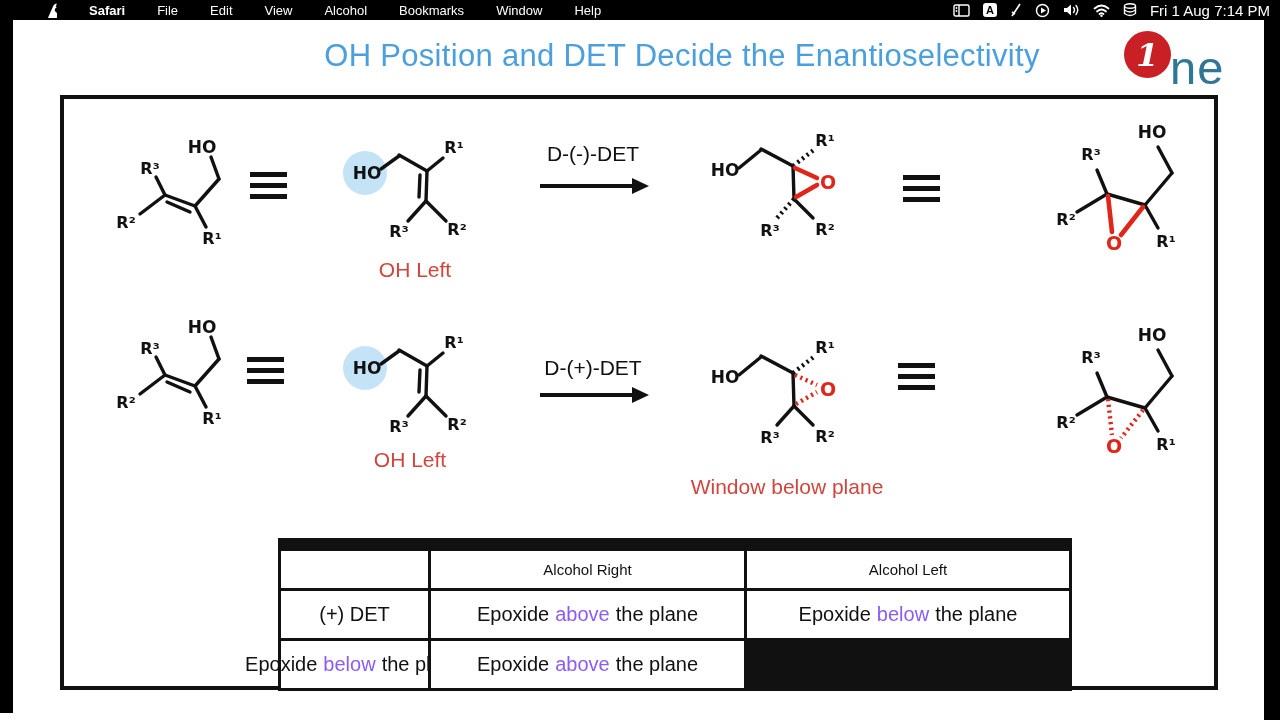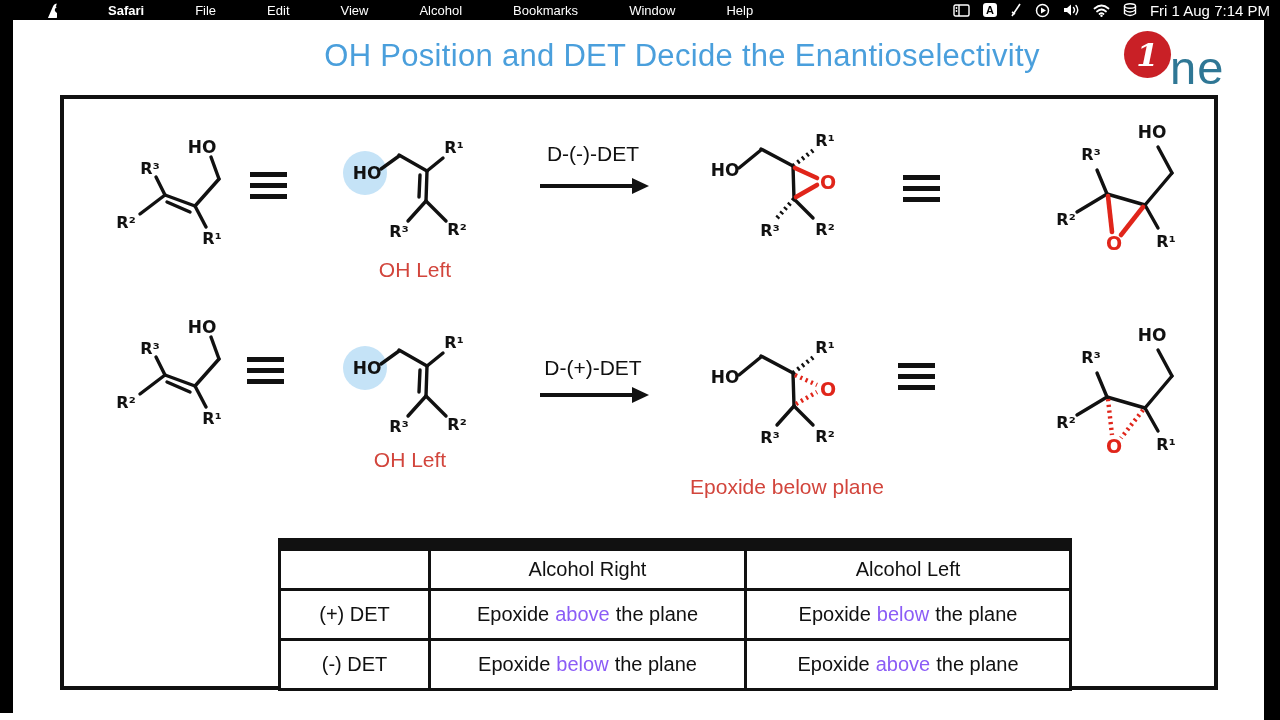--- a/index.html
+++ b/index.html
@@ -3,21 +3,21 @@
 <meta charset="utf-8">
 <style>
   html,body{margin:0;padding:0;background:#fff;}
   body{width:1280px;height:720px;overflow:hidden;position:relative;
        font-family:"Liberation Sans",sans-serif;}
   .slide{position:absolute;inset:0;}
 
   
   .menubar{position:absolute;top:0;left:0;width:1280px;height:20px;background:#000;
            display:flex;align-items:center;color:#fff;font-size:13px;z-index:10;}
-  .menubar .left{display:flex;align-items:center;gap:51px;padding-left:44px;}
+  .menubar .left{display:flex;align-items:center;gap:32px;padding-left:44px;}
   .menubar .left .mi{white-space:nowrap;}
   .menubar .left .mi.app{font-weight:bold;}
   .menubar .right{margin-left:auto;display:flex;align-items:center;gap:13px;padding-right:10px;}
   .menubar svg{display:block;}
   .clock{font-size:15px;white-space:nowrap;}
   .inputA{width:14px;height:14px;background:#fff;border-radius:3px;color:#000;
           font-size:11px;font-weight:bold;display:flex;align-items:center;justify-content:center;}
 
   
   .bar-left{position:absolute;left:0;top:20px;width:13px;height:693px;background:#000;}
@@ -56,21 +56,21 @@
   .arrow .head{width:0;height:0;border-left:17px solid #111;
                border-top:8px solid transparent;border-bottom:8px solid transparent;}
 
   .caption{position:absolute;transform:translateX(-50%);font-size:21px;color:#d2453c;white-space:nowrap;}
 
   
   .det-table{position:absolute;left:278px;top:538px;background:#111;border:3px solid #111;
              display:grid;grid-template-columns:147px 313px 322px;grid-auto-rows:47px;gap:3px;}
   .det-table .cell{background:#fff;display:flex;align-items:center;justify-content:center;
                    font-size:20px;color:#111;gap:6px;white-space:nowrap;}
-  .det-table .cell.hdr{font-size:20px;margin-top:10px;}
+  .det-table .cell.hdr{font-size:15px;margin-top:10px;}
   .det-table .red{color:#8b5cf6;}
 </style>
 </head>
 <body>
 
 <div class="slide">
 
   <div class="menubar">
     <div class="left">
       <span>
@@ -287,21 +287,21 @@
       <line class="bond" x1="104" y1="76" x2="123" y2="95"></line>
       <line class="rhash" x1="105" y1="45" x2="127" y2="55"></line>
       <line class="rhash" x1="106" y1="74" x2="127" y2="62"></line>
     </g>
     <text class="atom" x="35" y="53" text-anchor="middle">HO</text>
     <text class="rlab" x="135" y="23" text-anchor="middle">R¹</text>
     <text class="oatom" x="138" y="66" text-anchor="middle">O</text>
     <text class="rlab" x="80" y="113" text-anchor="middle">R³</text>
     <text class="rlab" x="135" y="112" text-anchor="middle">R²</text>
   </svg>
-  <div class="caption" style="left:787px;top:475px">Epoxide below plane</div>
+  <div class="caption" style="left:787px;top:475px">Window below plane</div>
 
   <div class="equiv" style="left:898px;top:363px">
       <i></i>
       <i></i>
       <i></i>
     </div>
 
   <svg class="struct" style="left:1053px;top:318px" width="160" height="140" viewBox="0 0 160 140">
     <g>
       <line class="bond" x1="44" y1="55" x2="54" y2="79"></line>
@@ -330,21 +330,20 @@
       <span>Epoxide</span>
       <span class="red">above</span>
       <span>the plane</span>
     </div>
     <div class="cell">
       <span>Epoxide</span>
       <span class="red">below</span>
       <span>the plane</span>
     </div>
 
-    <div class="cell">(-) DET</div>
     <div class="cell">
       <span>Epoxide</span>
       <span class="red">below</span>
       <span>the plane</span>
     </div>
     <div class="cell">
       <span>Epoxide</span>
       <span class="red">above</span>
       <span>the plane</span>
     </div>

